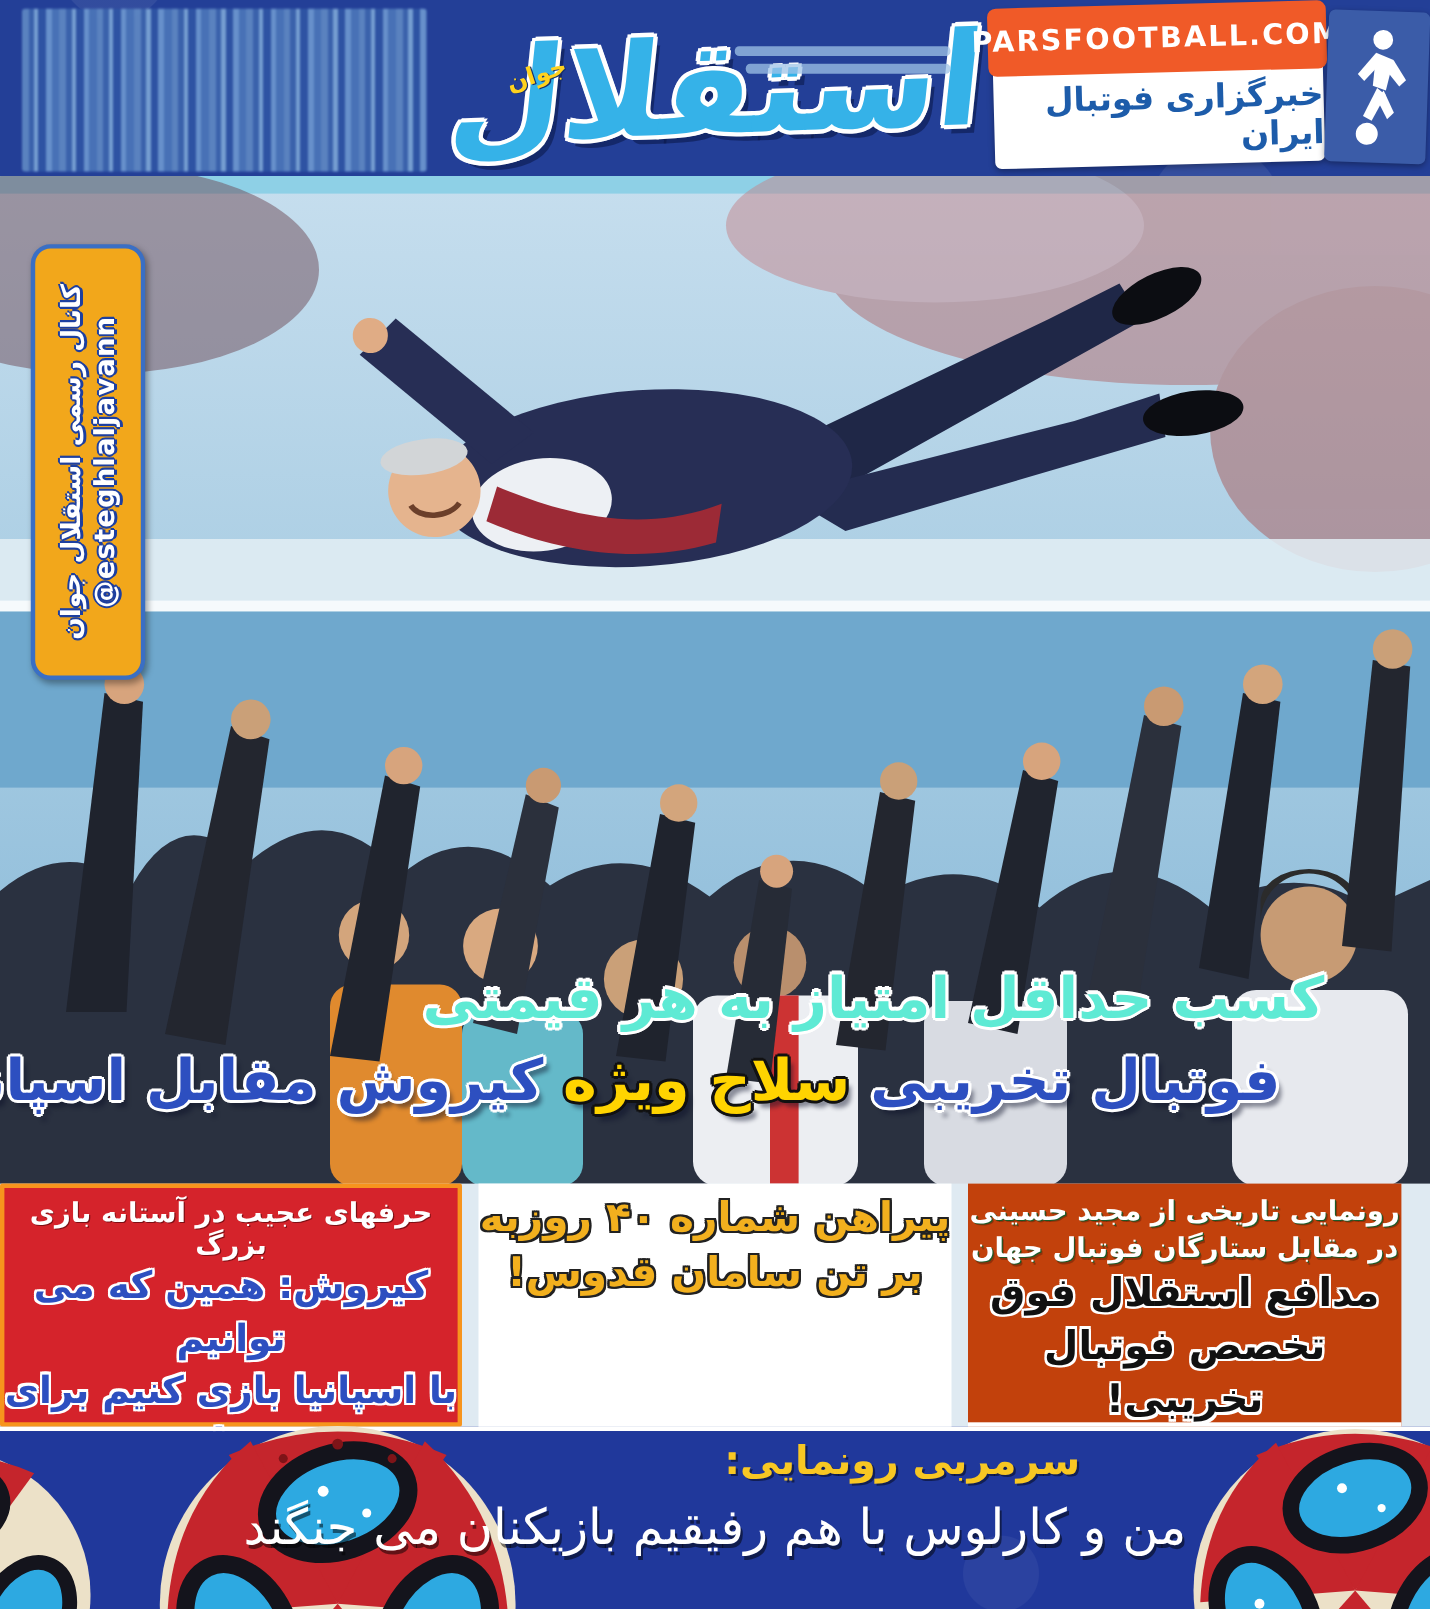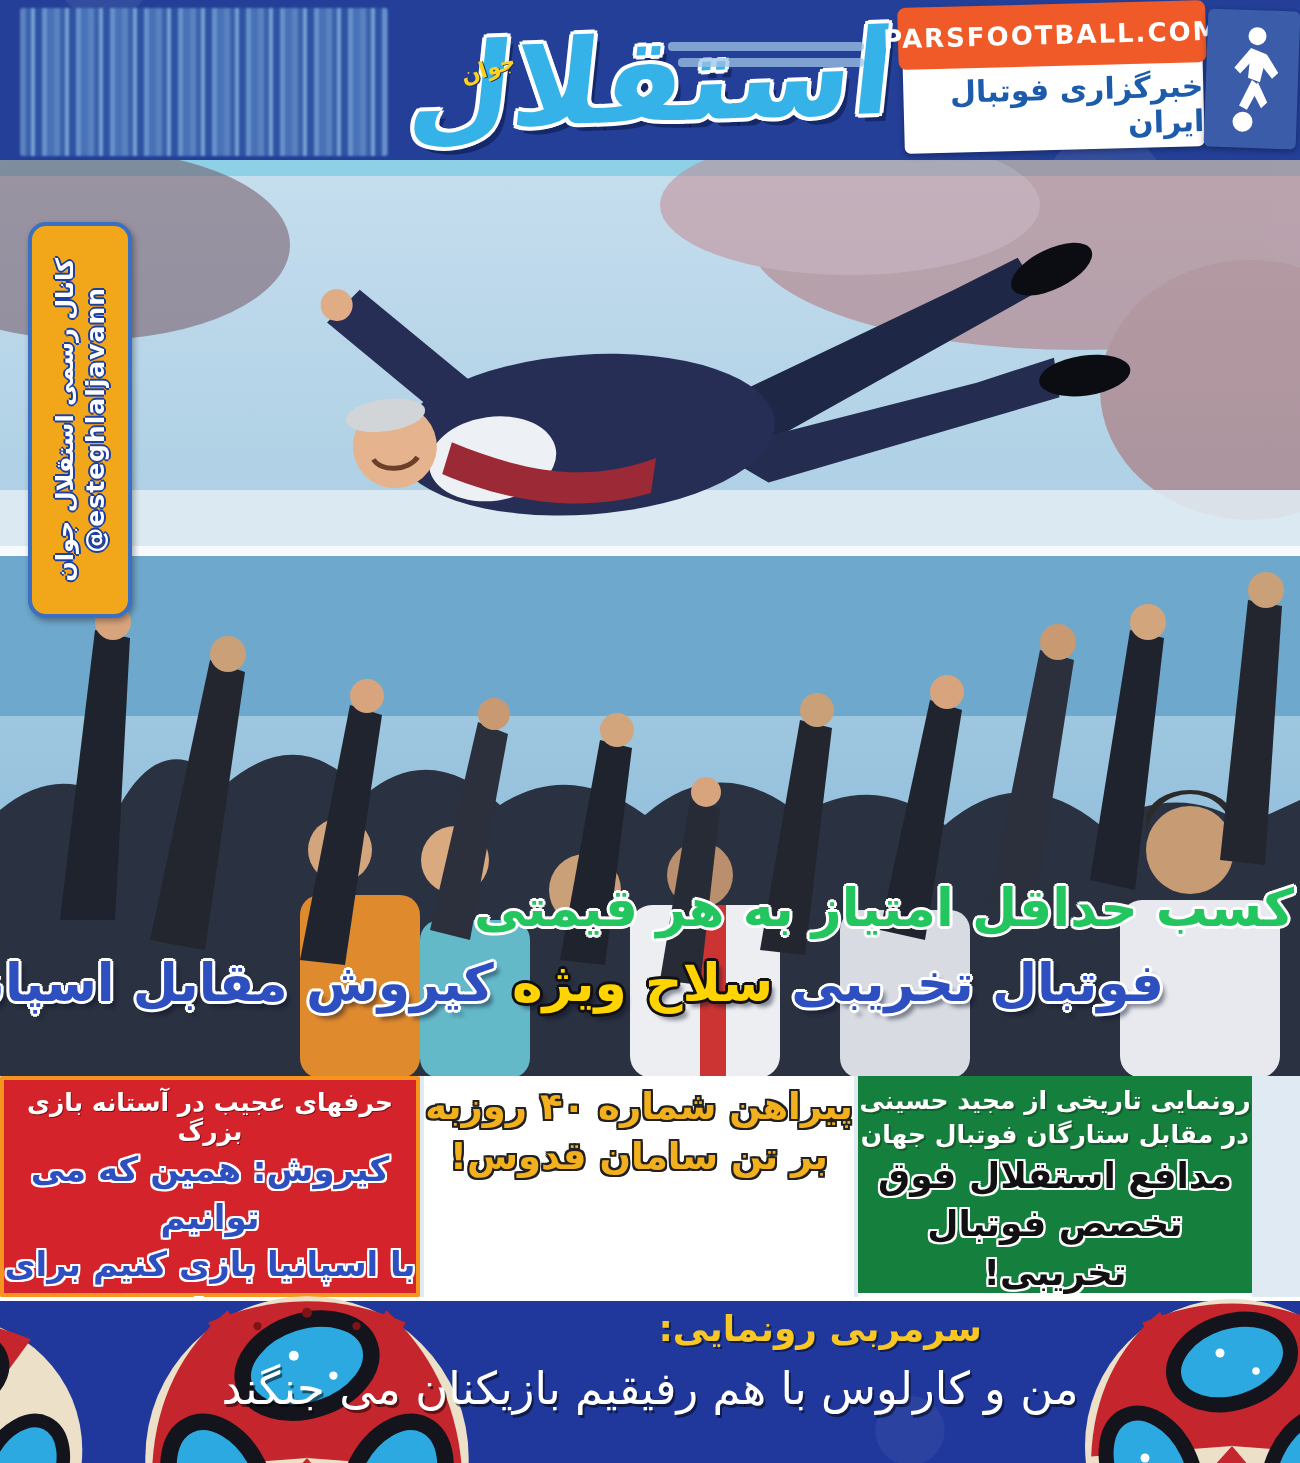--- a/index.html
+++ b/index.html
@@ -44,44 +44,44 @@
     border:4px solid #3a6fc4;border-radius:18px;box-shadow:2px 3px 6px rgba(0,0,0,.35);
     display:flex;flex-direction:row;align-items:center;justify-content:center;gap:2px;}
   #side-banner .vtext{writing-mode:vertical-rl;transform:rotate(180deg);white-space:nowrap;
     font-weight:900;color:#fff;
     text-shadow:2px 0 0 #1d3fa0,-2px 0 0 #1d3fa0,0 2px 0 #1d3fa0,0 -2px 0 #1d3fa0,1px 1px 0 #1d3fa0,-1px -1px 0 #1d3fa0;}
   #side-banner .fa{font-size:24px;}
   #side-banner .latin{font-size:25px;letter-spacing:1px;}
 
   
   .ow{text-shadow:3px 0 0 #fff,-3px 0 0 #fff,0 3px 0 #fff,0 -3px 0 #fff,2px 2px 0 #fff,-2px -2px 0 #fff,2px -2px 0 #fff,-2px 2px 0 #fff;}
-  #kicker{position:absolute;right:6px;top:878px;width:1000px;text-align:right;direction:rtl;
-    font-size:52px;font-weight:900;color:#22c55e;white-space:nowrap;}
+  #kicker{position:absolute;right:6px;top:878px;width:1000px;text-align:center;direction:rtl;
+    font-size:52px;font-weight:900;color:#5eead4;white-space:nowrap;}
   #headline{position:absolute;left:0;top:956px;width:1164px;text-align:center;direction:rtl;white-space:nowrap;
     font-size:52px;font-weight:900;line-height:1.05;}
   #headline .blue{color:#2d4fc0;
     text-shadow:3px 0 0 #fff,-3px 0 0 #fff,0 3px 0 #fff,0 -3px 0 #fff,2px 2px 0 #fff,-2px -2px 0 #fff,2px -2px 0 #fff,-2px 2px 0 #fff,5px 6px 4px rgba(10,15,40,.45);}
   #headline .yellow{color:#ffd400;
     text-shadow:3px 0 0 #111,-3px 0 0 #111,0 3px 0 #111,0 -3px 0 #111,2px 2px 0 #111,-2px -2px 0 #111,2px -2px 0 #111,-2px 2px 0 #111,5px 6px 4px rgba(10,15,40,.45);}
 
   
   #boxes{position:absolute;left:0;top:1076px;width:1300px;height:221px;background:#dfeaf2;
-    display:flex;gap:4px;}
+    display:flex;gap:15px;}
   .box{height:100%;direction:rtl;text-align:center;box-sizing:border-box;}
   #box-red{width:420px;background:#d5232b;border:4px solid #f7941d;border-radius:2px;padding-top:8px;}
   #box-red .k{color:#fff;font-weight:900;font-size:25px;text-shadow:1px 1px 0 #7c0f14;}
   #box-red .l{color:#2d4fc0;font-weight:900;font-size:34px;line-height:1.4;
     text-shadow:2px 0 0 #fff,-2px 0 0 #fff,0 2px 0 #fff,0 -2px 0 #fff,2px 2px 0 #fff,-2px -2px 0 #fff,2px -2px 0 #fff,-2px 2px 0 #fff;}
   #box-mid{width:430px;background:#fff;padding-top:6px;}
   #box-mid .k{color:#fff;font-weight:900;font-size:25px;line-height:1.35;
     text-shadow:2px 0 0 #222,-2px 0 0 #222,0 2px 0 #222,0 -2px 0 #222,1px 1px 0 #222,-1px -1px 0 #222;}
   #box-mid .ktop{background:#eef3fb;padding:2px 0 6px;}
   #box-mid .l{color:#f2b01e;font-weight:900;font-size:37px;line-height:1.35;
     text-shadow:2px 0 0 #222,-2px 0 0 #222,0 2px 0 #222,0 -2px 0 #222,2px 2px 0 #222,-2px -2px 0 #222,2px -2px 0 #222,-2px 2px 0 #222;}
-  #box-green{width:394px;background:#15803d;border-bottom:4px solid #fff;padding-top:8px;}
+  #box-green{width:394px;background:#c2410c;border-bottom:4px solid #fff;padding-top:8px;}
   #box-green .k{color:#fff;font-weight:900;font-size:25px;line-height:1.35;text-shadow:1px 1px 0 #1c5a28,2px 2px 0 rgba(0,0,0,.25);}
   #box-green .l{color:#111;font-weight:900;font-size:36px;line-height:1.35;
     text-shadow:2px 0 0 #fff,-2px 0 0 #fff,0 2px 0 #fff,0 -2px 0 #fff,2px 2px 0 #fff,-2px -2px 0 #fff,2px -2px 0 #fff,-2px 2px 0 #fff;}
 
   #divider{position:absolute;left:0;top:1297px;width:1300px;height:4px;background:#fff;}
 
   
   #band{position:absolute;left:0;top:1301px;width:1300px;height:162px;
     background:
       radial-gradient(circle at 20% 30%, rgba(255,255,255,.06) 0 26px, transparent 27px),

